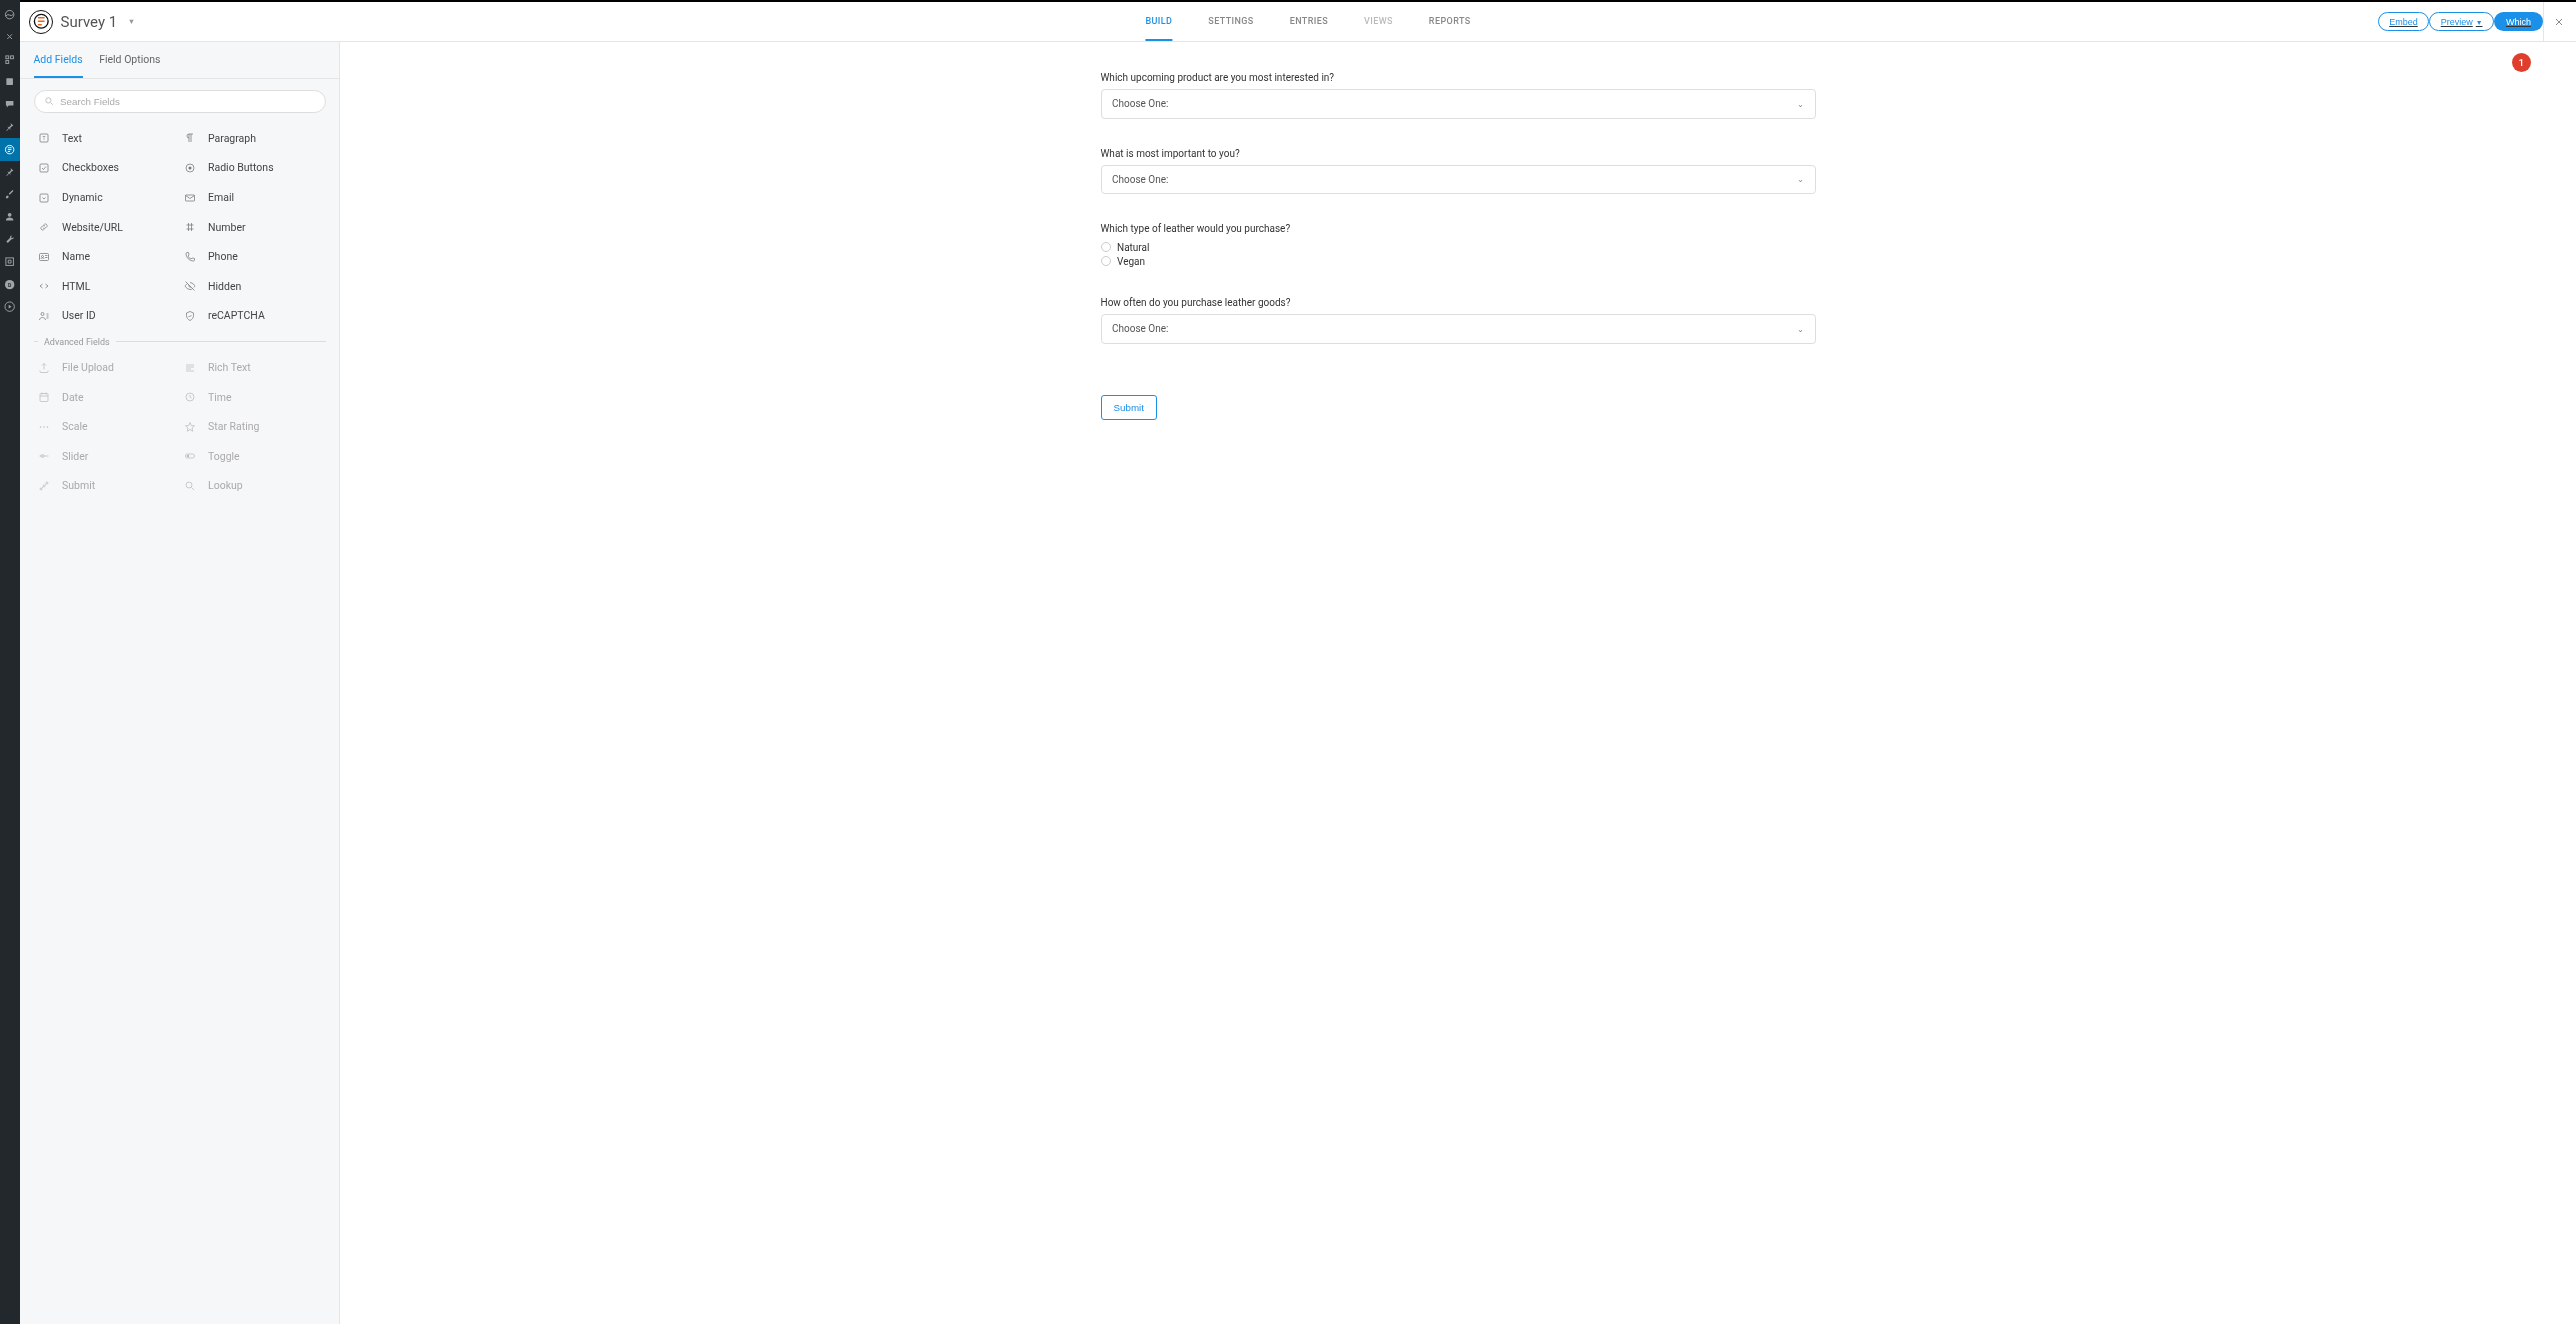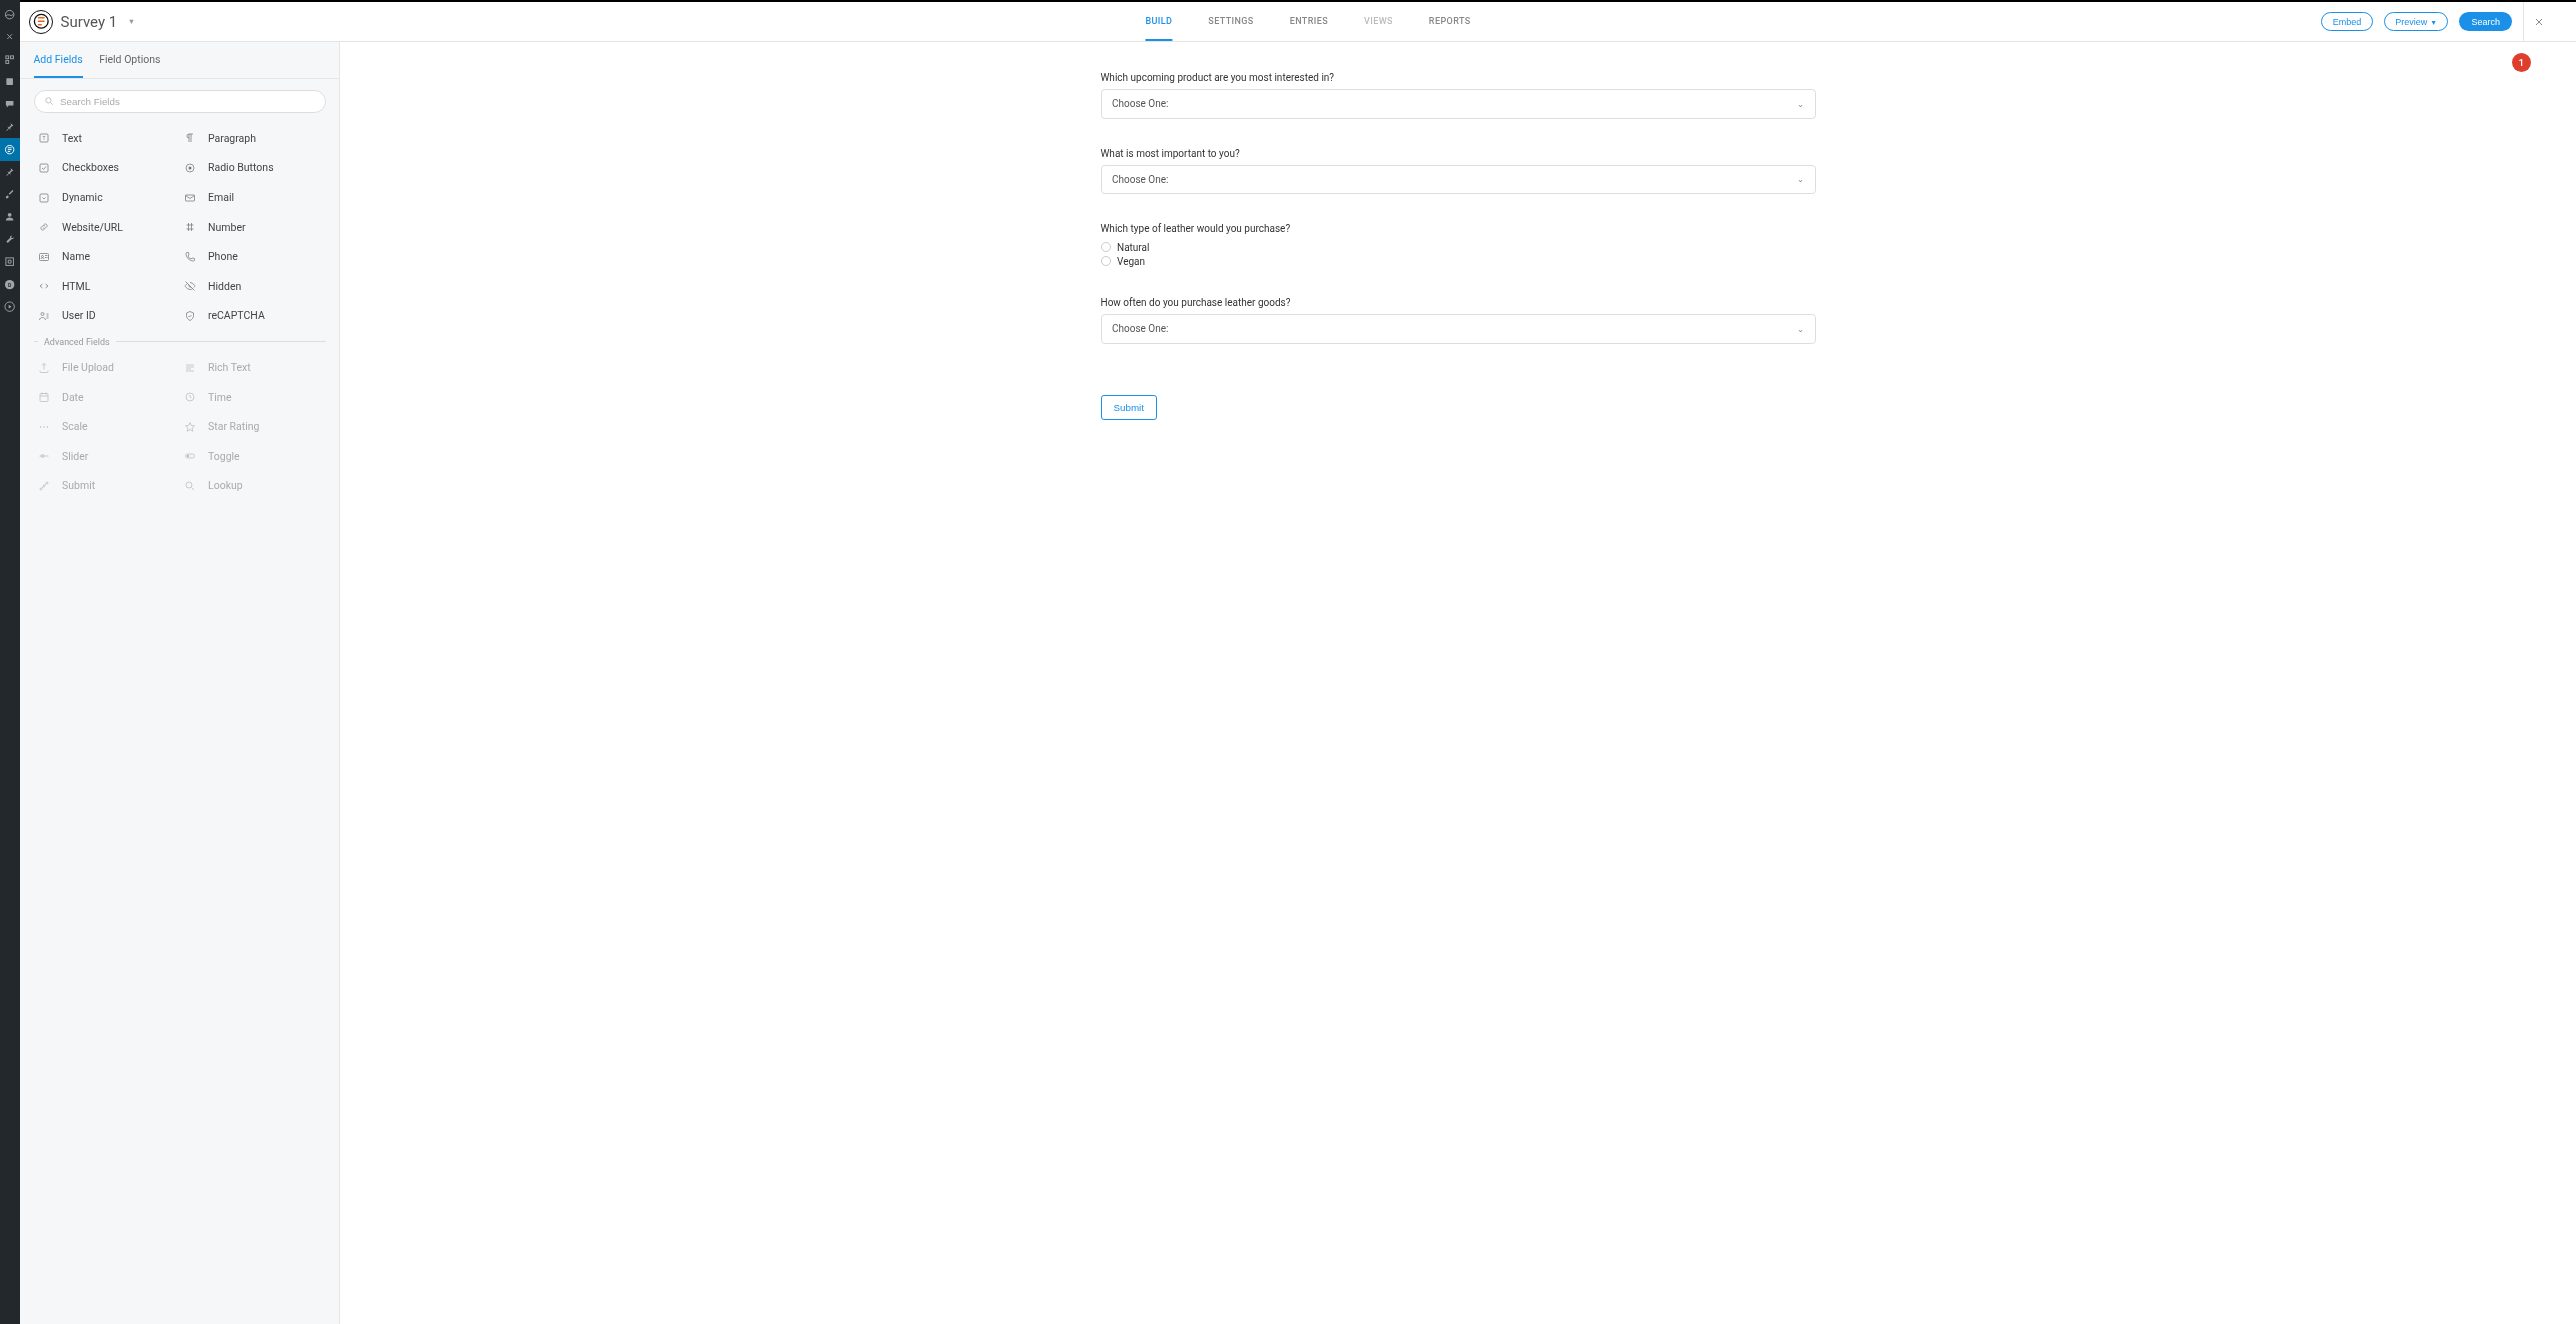--- a/index.html
+++ b/index.html
@@ -16,21 +16,21 @@
 .topbar { height:40px; display:flex; align-items:center; border-bottom:0.8px solid #e5e5e5; position:relative; }
 .topbar .left { display:flex; align-items:center; padding-left:9px; gap:7.5px; }
 .logo-circ { width:24px; height:24px; border-radius:50%; border:1.5px solid #111; display:flex; align-items:center; justify-content:center; font-weight:700; font-size:10.5px;}
 .logo-circ svg{width:16.5px;height:16.5px;}
 .survey-title { font-size:15px; color:#555; font-weight:400; }
 .title-drop { color:#999; font-size:7.5px; margin-left:3px;}
 .tabs { position:absolute; left:50%; transform:translateX(-50%); display:flex; gap:36px; height:100%; align-items:center;}
 .tabs .tab { font-size:9px; letter-spacing:0.4px; color:#888; font-weight:500; height:100%; display:flex; align-items:center; border-bottom:2.3px solid transparent; cursor:pointer; }
 .tabs .tab.active { color:#1a90e8; border-bottom-color:#1a90e8;margin-left:20px; }
 .tabs .tab.disabled { color:#bbb; }
-.topbar .right { margin-left:auto; display:flex; align-items:center; gap:11px; padding-right:23px; }
+.topbar .right { margin-left:auto; display:flex; align-items:center; gap:0; padding-right:3px;text-decoration:underline; }
 .btn-outline { border:0.8px solid #1a90e8; color:#1a90e8; background:#fff; border-radius:10.5px; padding:3.8px 10.5px; font-size:9px; cursor:pointer; }
 .btn-primary { background:#1a90e8; color:#fff; border:none; border-radius:10.5px; padding:4.5px 12px; font-size:9px; cursor:pointer; }
 .close-x { width:30px; display:flex; align-items:center; justify-content:center; color:#888; border-left:0.8px solid #e5e5e5; height:40px; cursor:pointer; font-size:13.5px;}
 .caret-down{font-size:6.8px;margin-left:3px;}
 
 .body { flex:1; display:flex; overflow:hidden; }
 
 .sidebar { width:320px; background:#f6f7f8; border-right:0.8px solid #e5e5e5; display:flex; flex-direction:column; }
 .side-tabs { display:flex; padding:0 13.5px; gap:16.5px; border-bottom:0.8px solid #e5e5e5; }
 .side-tab { padding:10.5px 0; font-size:10.5px; color:#666; cursor:pointer; border-bottom:2.3px solid transparent; }
@@ -173,21 +173,21 @@
       <div class="tabs">
         <div class="tab active">BUILD</div>
         <div class="tab">SETTINGS</div>
         <div class="tab">ENTRIES</div>
         <div class="tab disabled">VIEWS</div>
         <div class="tab">REPORTS</div>
       </div>
       <div class="right">
         <button class="btn-outline">Embed</button>
         <button class="btn-outline"><span>Preview</span><span class="caret-down">▼</span></button>
-        <button class="btn-primary">Search</button>
+        <button class="btn-primary">Which</button>
         <div class="close-x">
           <svg viewBox="0 0 24 24" width="12" height="12" stroke="currentColor" stroke-width="2">
               <path d="M6 6l12 12M18 6L6 18"></path>
             </svg>
         </div>
       </div>
     </div>
 
     <div class="body">
       <div class="sidebar">

